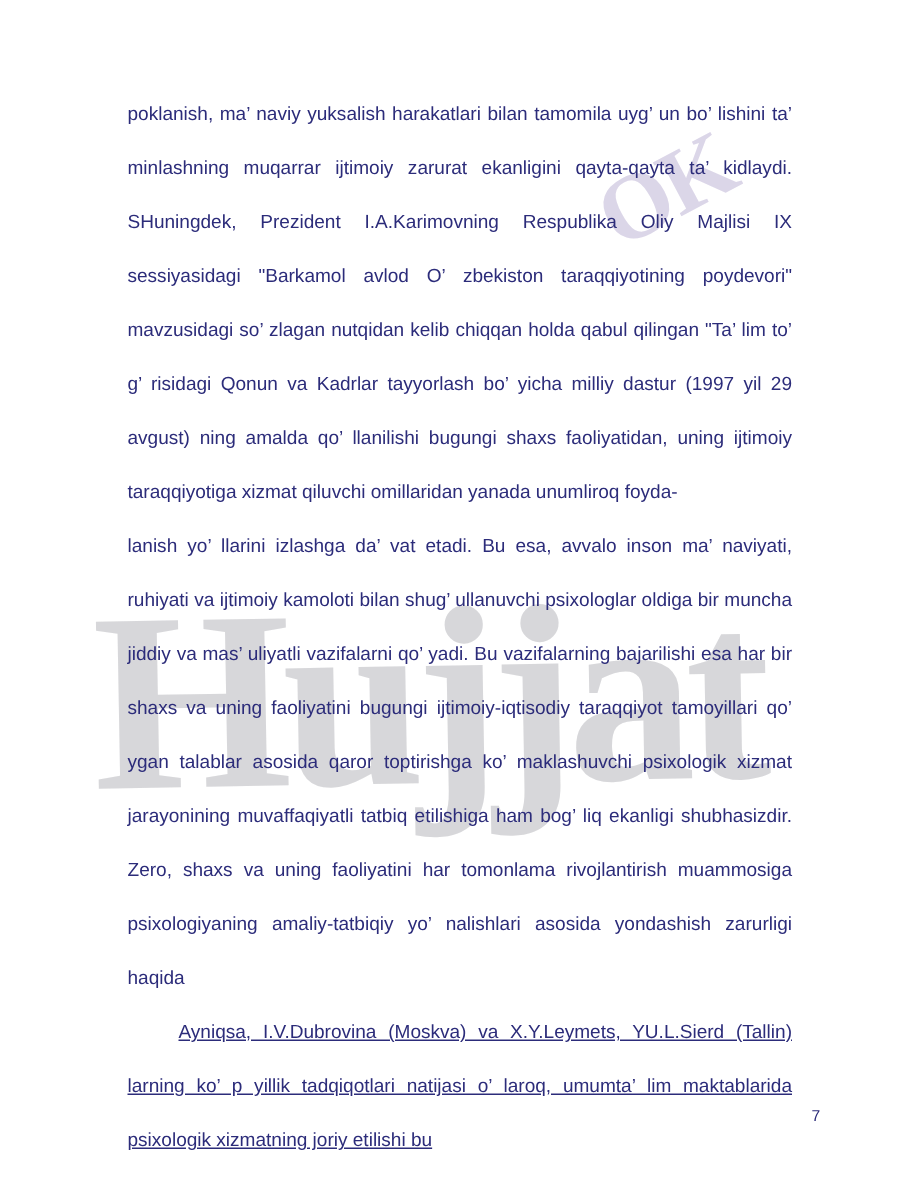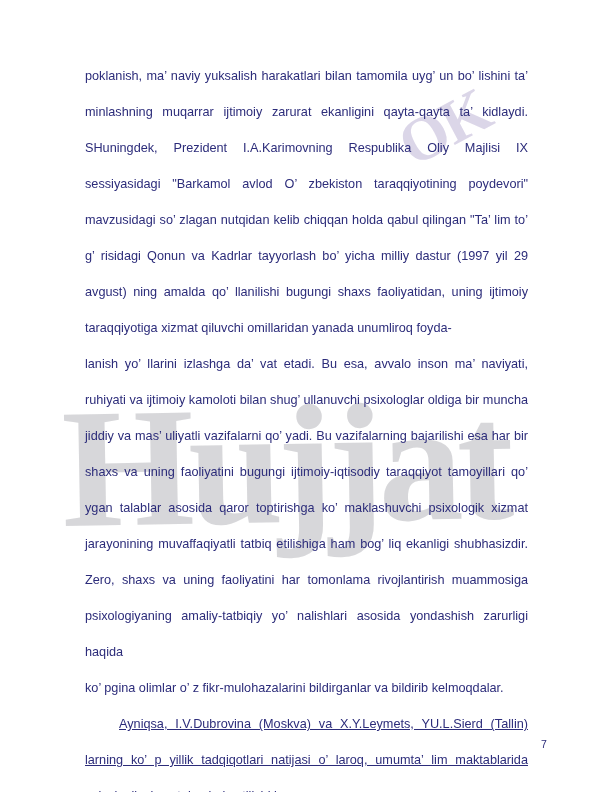--- a/index.html
+++ b/index.html
@@ -93,19 +93,18 @@
 <div class="page">
 
   <div class="watermark">
     <div class="wm-big">Hujjat</div>
     <div class="wm-small">OK</div>
   </div>
 
   <div class="content">
     <p>poklanish, ma’ naviy yuksalish harakatlari bilan tamomila uyg’ un bo’ lishini ta’ minlashning muqarrar ijtimoiy zarurat ekanligini qayta-qayta ta’ kidlaydi.     SHuningdek, Prezident I.A.Karimovning  Respublika Oliy Majlisi IX sessiyasidagi "Barkamol avlod  O’ zbekiston taraqqiyotining poydevori" mavzusidagi so’ zlagan nutqidan kelib chiqqan holda qabul qilingan "Ta’ lim to’ g’ risidagi Qonun va Kadrlar tayyorlash bo’ yicha  milliy dastur (1997 yil 29 avgust) ning amalda qo’ llanilishi bugungi shaxs  faoliyatidan,  uning  ijtimoiy taraqqiyotiga xizmat qiluvchi omillaridan yanada unumliroq foyda-</p>
     <p>lanish yo’ llarini izlashga da’ vat etadi.  Bu  esa,  avvalo  inson ma’ naviyati, ruhiyati va ijtimoiy kamoloti bilan shug’ ullanuvchi psixologlar oldiga bir muncha jiddiy va mas’ uliyatli vazifalarni qo’ yadi.  Bu  vazifalarning bajarilishi esa har bir shaxs va uning faoliyatini bugungi  ijtimoiy-iqtisodiy  taraqqiyot  tamoyillari qo’ ygan talablar asosida qaror toptirishga ko’ maklashuvchi psixologik xizmat  jarayonining  muvaffaqiyatli  tatbiq  etilishiga  ham  bog’ liq   ekanligi shubhasizdir.  Zero,   shaxs va uning faoliyatini    har    tomonlama      rivojlantirish      muammosiga psixologiyaning     amaliy-tatbiqiy      yo’ nalishlari     asosida yondashish  zarurligi  haqida</p>
-    <p>ko’ pgina olimlar o’ z fikr-mulohazalarini bildirganlar va  bildirib kelmoqdalar.</p>
     <p class="indent">Ayniqsa, I.V.Dubrovina (Moskva)  va  X.Y.Leymets, YU.L.Sierd (Tallin)   larning   ko’ p   yillik   tadqiqotlari   natijasi o’ laroq, umumta’ lim maktablarida psixologik xizmatning joriy etilishi bu</p>
   </div>
 
   <div class="pagenum">7</div>
 
 </div>
 
 </body></html>

